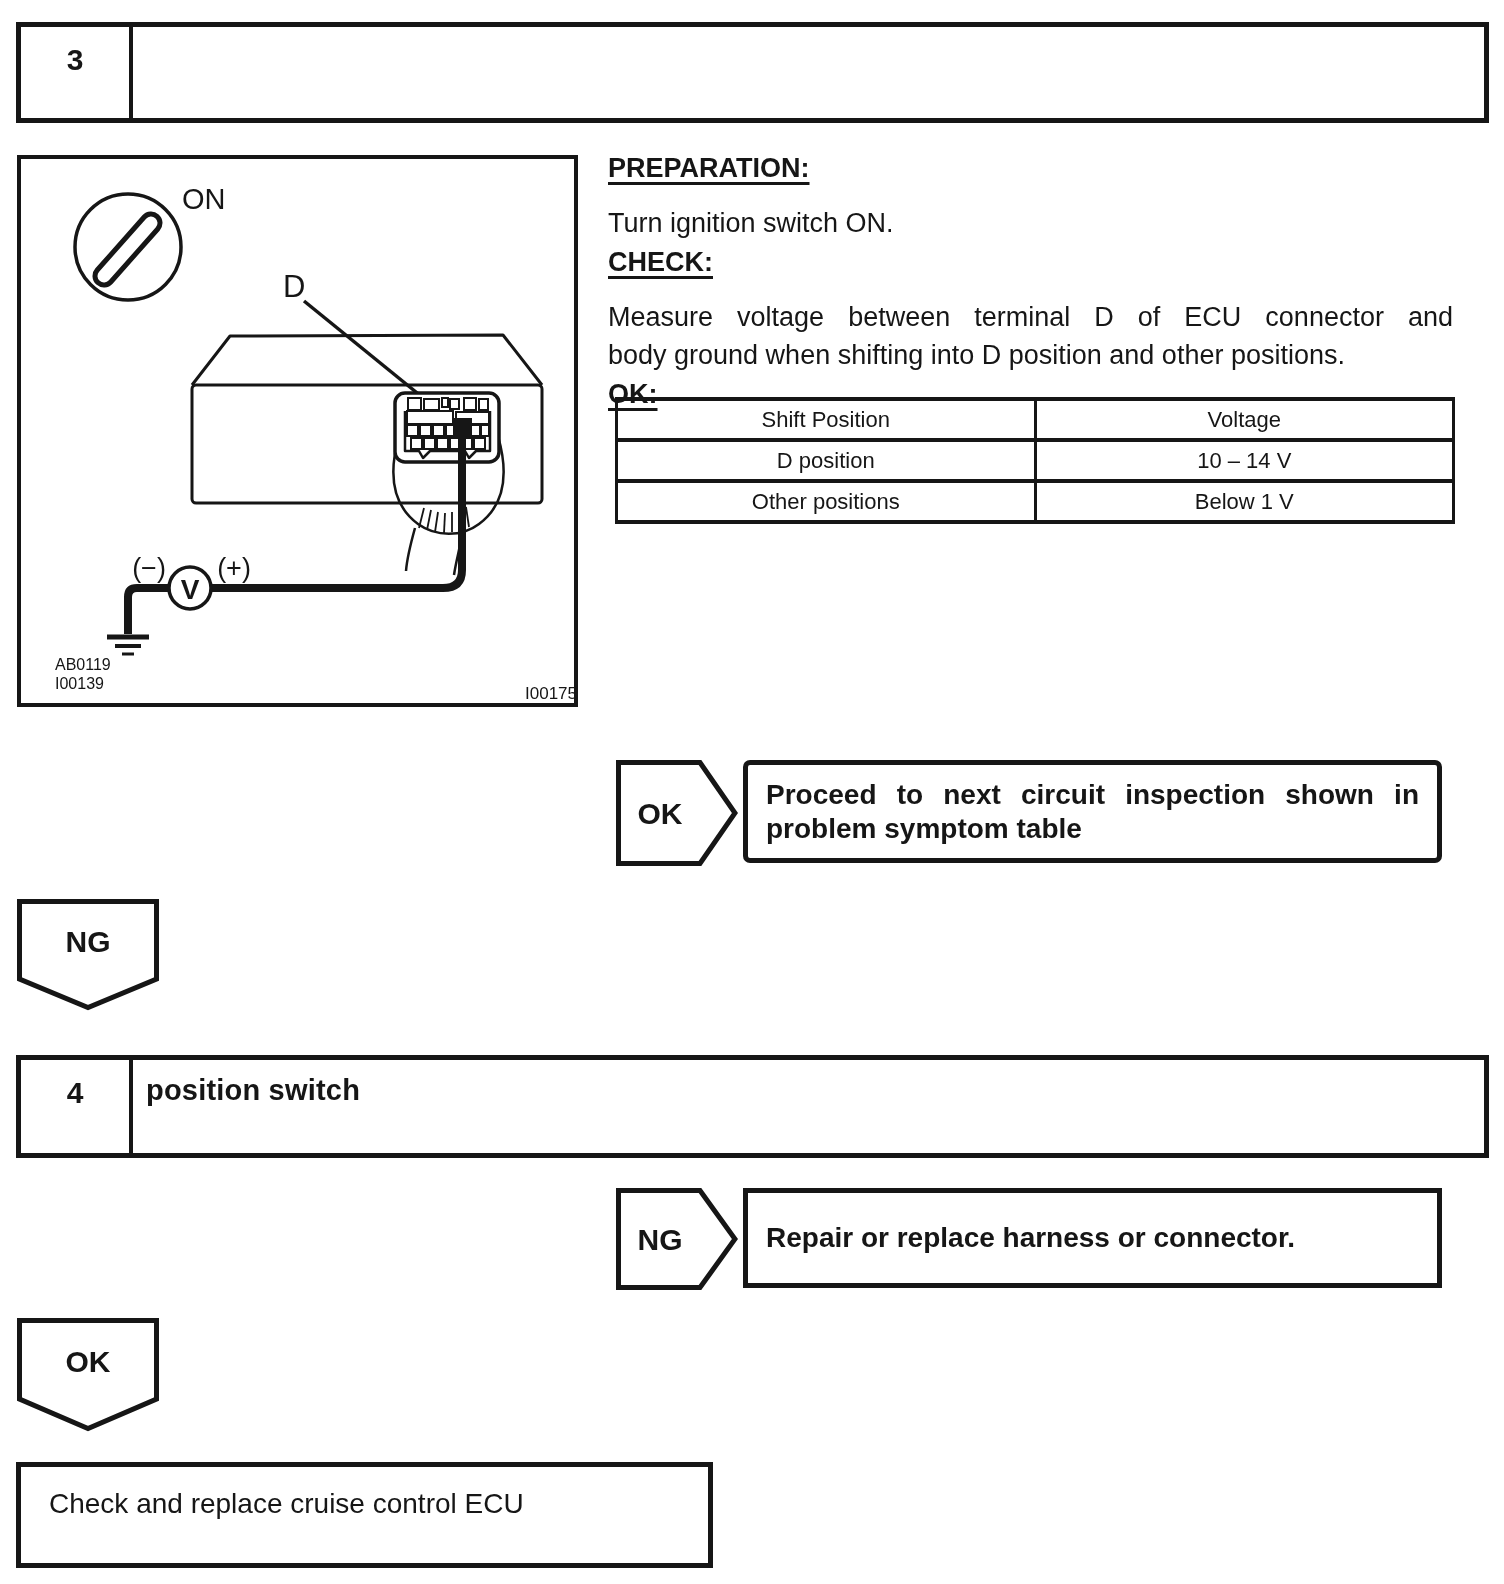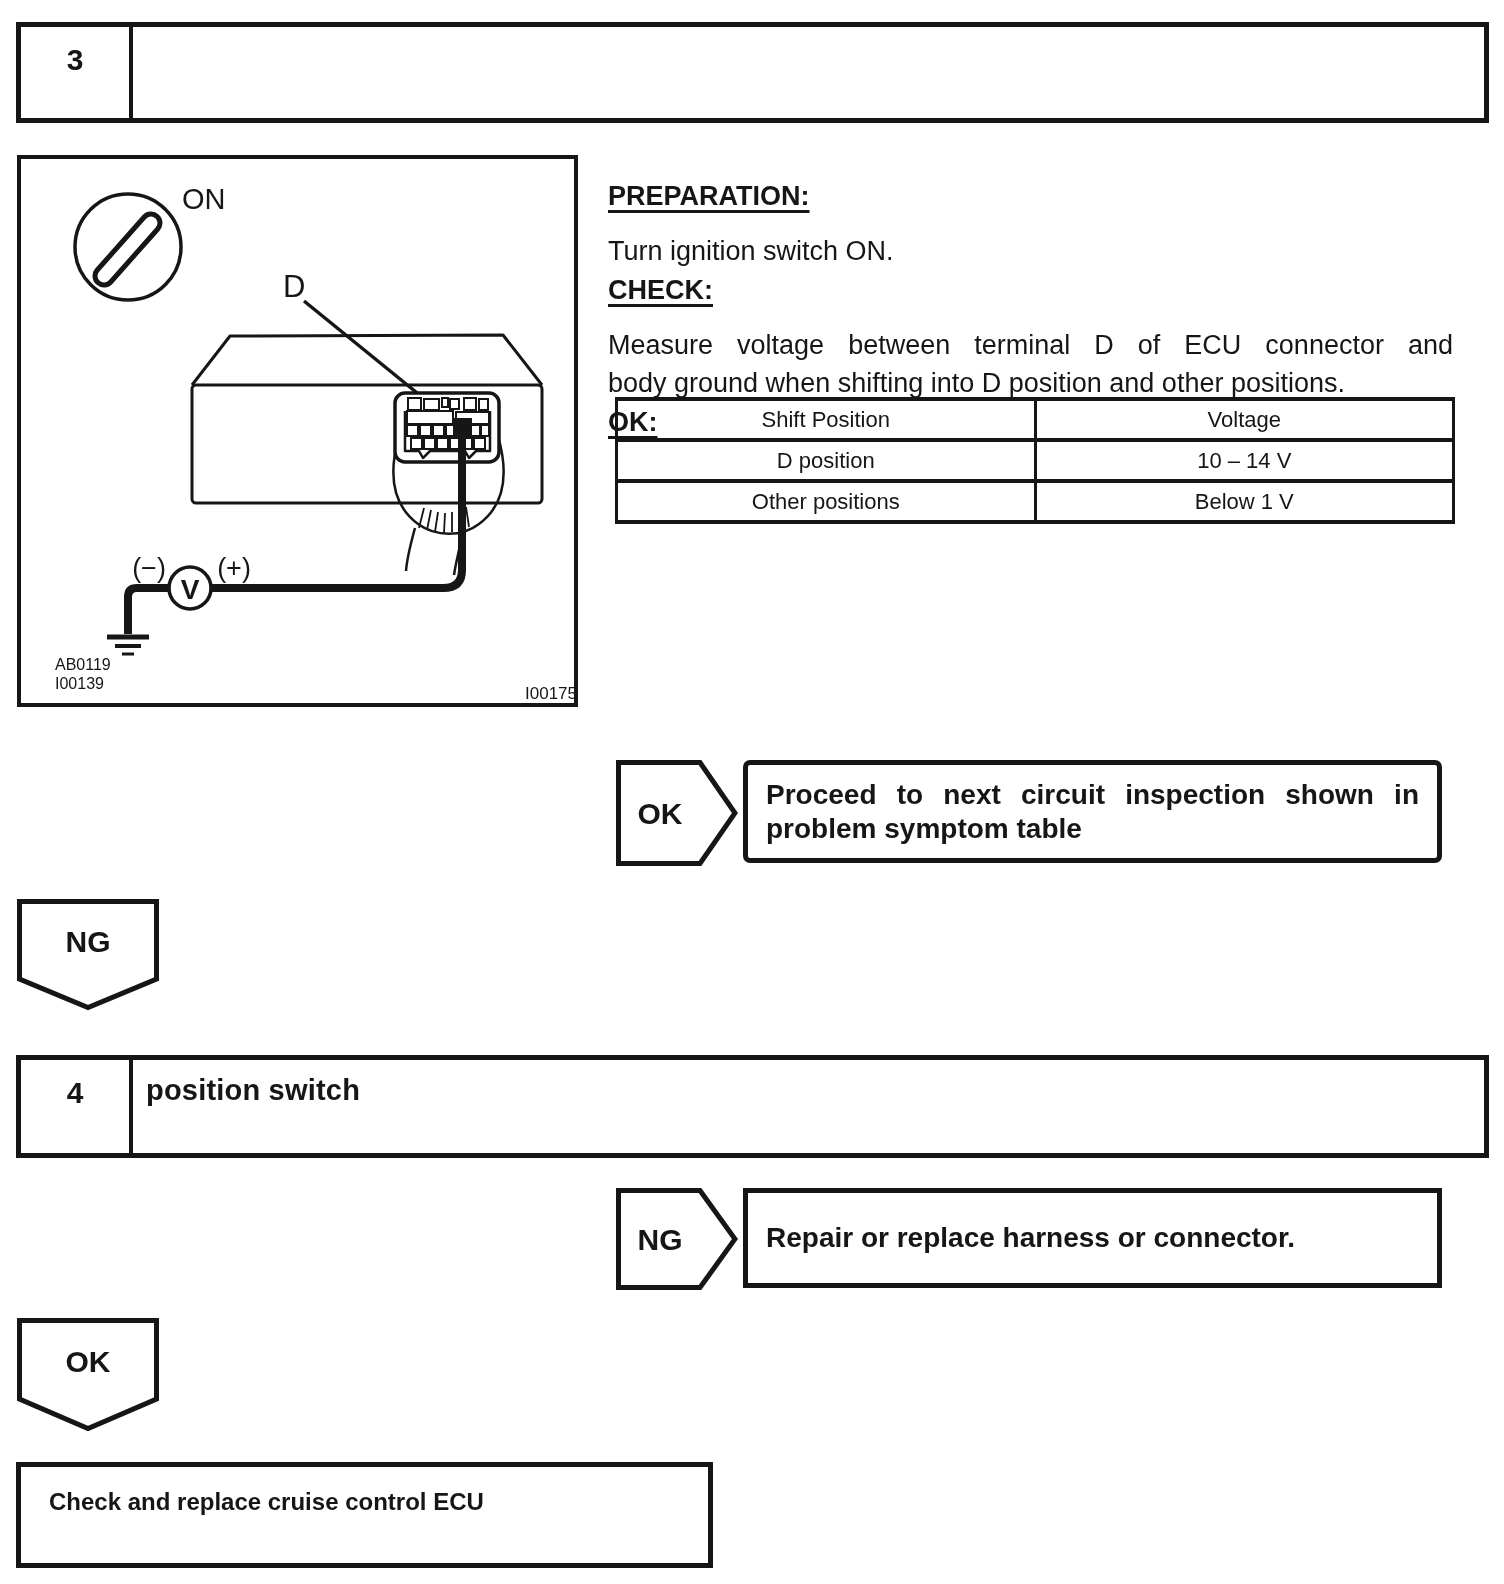--- a/index.html
+++ b/index.html
@@ -26,21 +26,21 @@
   }
   
   .figure-box {
     position: absolute; left: 17px; top: 155px; width: 561px; height: 552px;
     border: 4px solid var(--ink); background: var(--paper);
   }
   .fig-svg { position: absolute; left: 0; top: 0; }
   .fig-svg text { font-family: "Liberation Sans", sans-serif; fill: var(--ink); }
   .fig-svg .stroke { stroke: var(--ink); fill: none; }
   
-  .instructions { position: absolute; left: 608px; top: 179px; width: 845px; }
+  .instructions { position: absolute; left: 608px; top: 151px; width: 845px; }
   .ins-heading {
     font-weight: bold; font-size: 27px; line-height: 35px;
     text-decoration: underline; text-decoration-thickness: 3px; text-underline-offset: 5px;
   }
   .ins-body { font-size: 27px; line-height: 38px; margin-top: 18px; margin-bottom: 3px; }
   .lines-justify > div:not(:last-child) { text-align: justify; text-align-last: justify; }
   
   .spec-table {
     position: absolute; left: 615px; top: 397px; width: 840px;
     border-collapse: collapse; table-layout: fixed;
@@ -55,21 +55,21 @@
   .pent-label { font-weight: bold; font-size: 30px; }
   .result-box {
     position: absolute; border: 5px solid var(--ink); background: var(--paper);
     font-weight: bold; font-size: 28px; line-height: 34px;
   }
   .result-box.two-line { padding: 13px 18px 0 18px; border-radius: 7px; }
   .result-box.one-line { display: flex; align-items: center; padding-left: 18px; }
   .final-box {
     position: absolute; left: 16px; top: 1462px; width: 697px; height: 106px;
     border: 5px solid var(--ink); background: var(--paper);
-    font-weight: bold; font-size: 24px; padding: 21px 0 0 28px;
+    font-weight: normal; font-size: 28px; padding: 21px 0 0 28px;
   }
 </style>
 </head>
 <body>
 
 <div class="page">
 
   <div class="step-box" style="left:16px; top:22px; width:1473px; height:101px;">
     <div class="step-num">3</div>
   </div>

